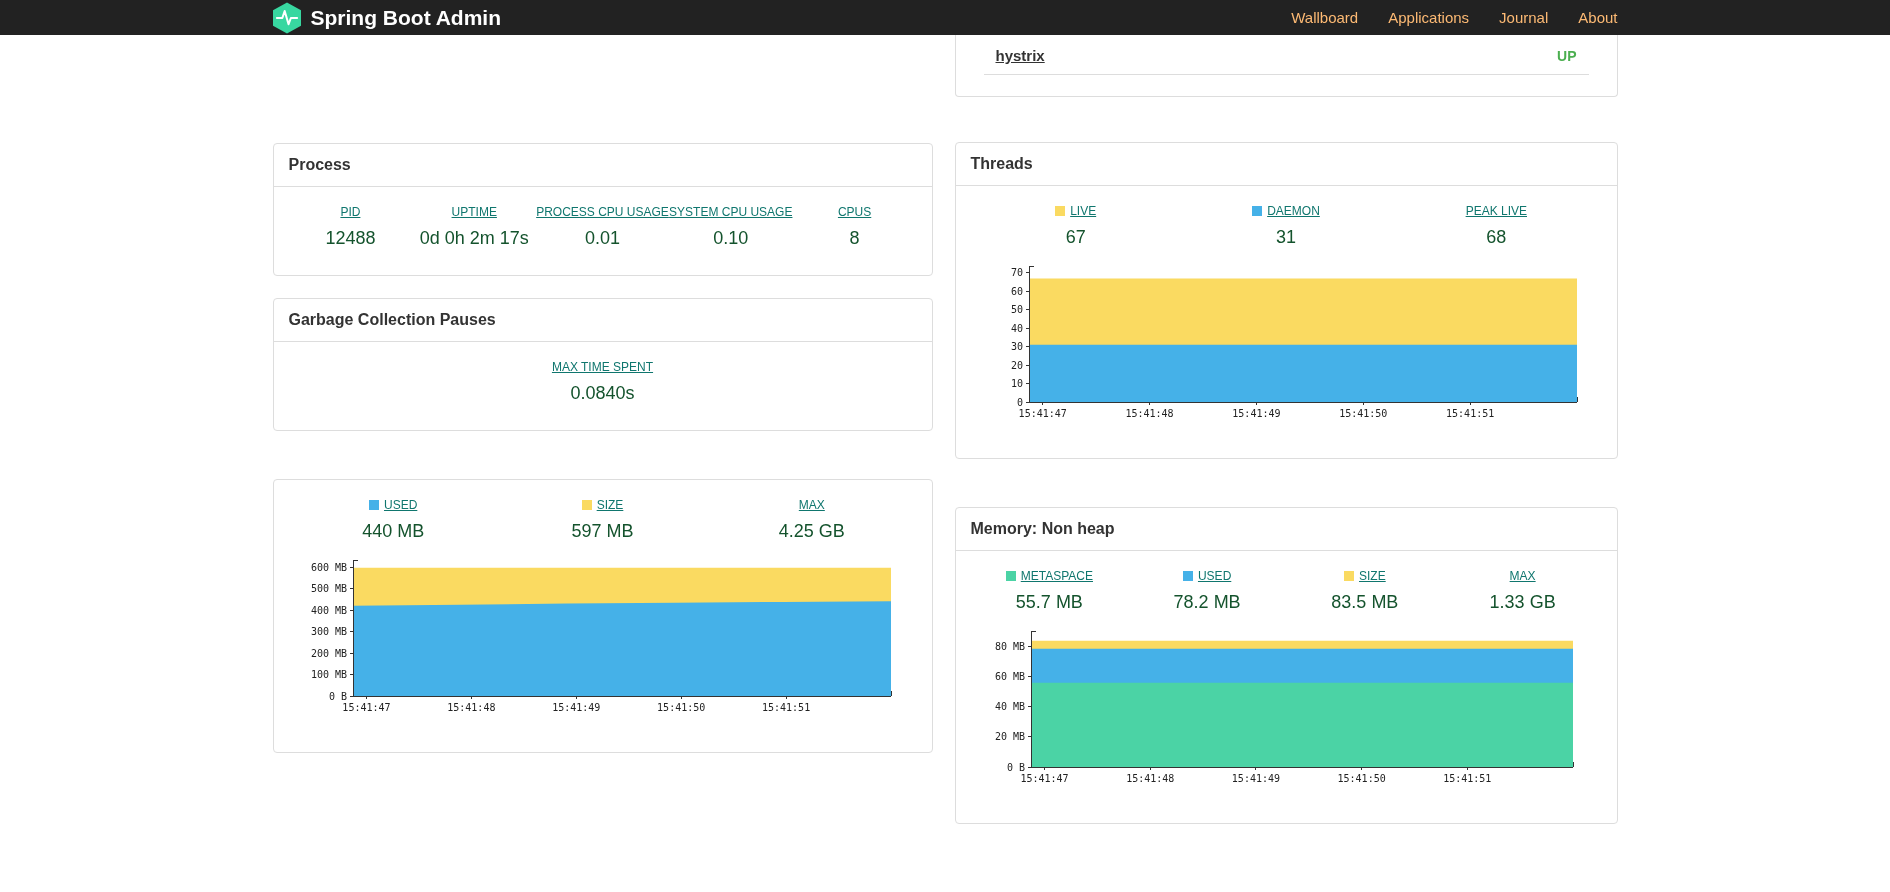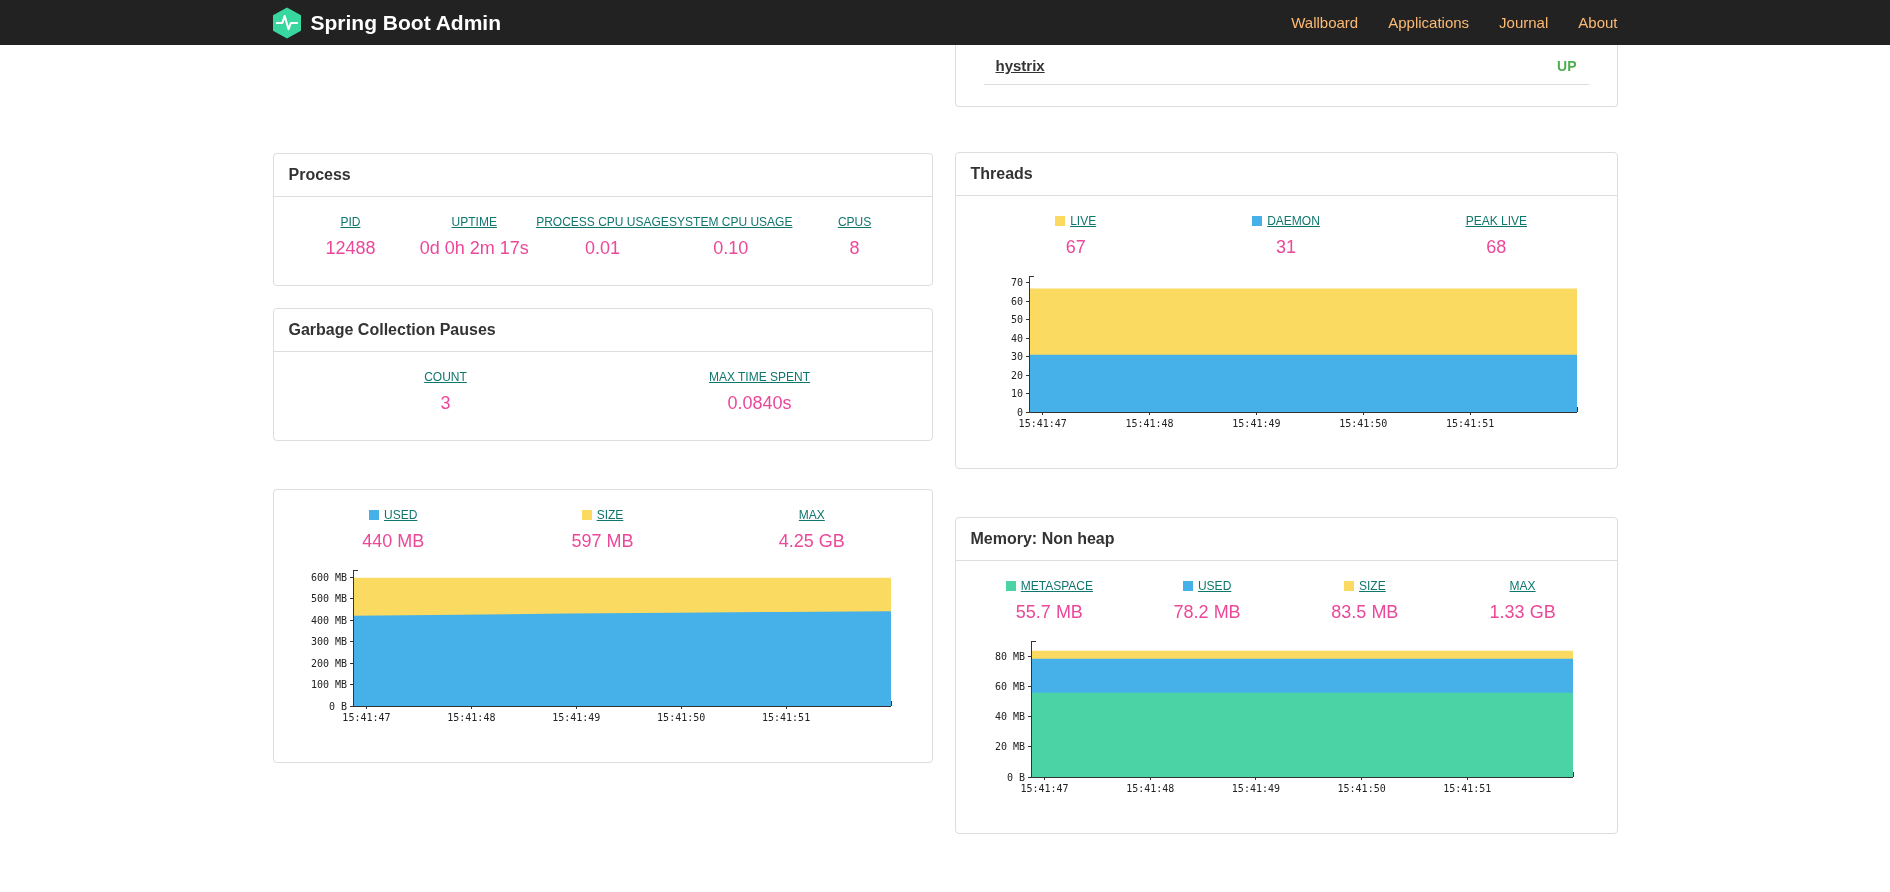--- a/index.html
+++ b/index.html
@@ -1,35 +1,35 @@
 <!DOCTYPE html>
 <html><head>
 <meta charset="utf-8">
 <title>Spring Boot Admin</title>
 <style>
   *{box-sizing:border-box;}
   html,body{margin:0;padding:0;}
   body{background:#fff;font-family:"Liberation Sans","DejaVu Sans",sans-serif;color:#333;width:1890px;height:892px;overflow:hidden;}
-  .navbar{height:45px;background:#222;}
+  .navbar{height:35px;background:#222;}
   .navbar-inner{width:1375px;margin:0 auto;height:100%;display:flex;align-items:center;padding:0 15px;}
   .brand{display:flex;align-items:center;gap:10px;color:#fff;font-size:21px;font-weight:bold;cursor:pointer;}
   .brand svg{display:block;}
   .nav{margin-left:auto;display:flex;align-items:center;}
   .nav-item{color:#fdba74;font-size:15px;padding:0 15px;cursor:pointer;white-space:nowrap;}
   .nav-item:last-child{padding-right:0;}
   .content{width:1345px;margin:0 auto;display:flex;gap:22px;align-items:flex-start;}
   .col-left{width:660px;}
   .col-right{width:663px;}
   .panel{background:#fff;border:1px solid #ddd;border-radius:4px;}
   .panel-heading{padding:12px 15px;border-bottom:1px solid #ddd;font-size:16px;font-weight:bold;color:#333;}
   .panel-body{padding:18px 15px 26px;}
   .stats{display:flex;}
   .stat{flex:1;text-align:center;}
   .stat-label{font-size:12px;color:#0f766e;display:flex;align-items:center;justify-content:center;gap:5px;white-space:nowrap;text-decoration:underline;}
-  .stat-value{font-size:18px;color:#ec4899;margin-top:9px;white-space:nowrap;}
+  .stat-value{font-size:18px;color:#14532d;margin-top:9px;white-space:nowrap;}
   .sq{width:10px;height:10px;display:inline-block;flex:none;}
   .chart-wrap{margin-top:14px;}
   .panel-health{border-top:none;border-radius:0 0 4px 4px;}
   .health-row-wrap{margin:0 28px;border-bottom:1px solid #ddd;}
   .health-row{display:flex;justify-content:space-between;align-items:center;padding:12px 12px 10px;}
   .health-name{font-size:15px;font-weight:bold;color:#333;text-decoration:underline;}
   .health-status{font-size:14px;font-weight:bold;}
   .health-spacer{height:21px;}
   .panel-process{margin-top:108px;}
   .panel-gc{margin-top:22px;}
@@ -88,24 +88,20 @@
             <div class="stat-value">8</div>
           </div>
         </div>
       </div>
     </div>
 
     <div class="panel panel-gc">
       <div class="panel-heading">Garbage Collection Pauses</div>
       <div class="panel-body">
         <div class="stats">
-          <div class="stat">
-            <div class="stat-label">COUNT</div>
-            <div class="stat-value">3</div>
-          </div>
           <div class="stat">
             <div class="stat-label">MAX TIME SPENT</div>
             <div class="stat-value">0.0840s</div>
           </div>
         </div>
       </div>
     </div>
 
     <div class="panel panel-heap">
       <div class="panel-body">

